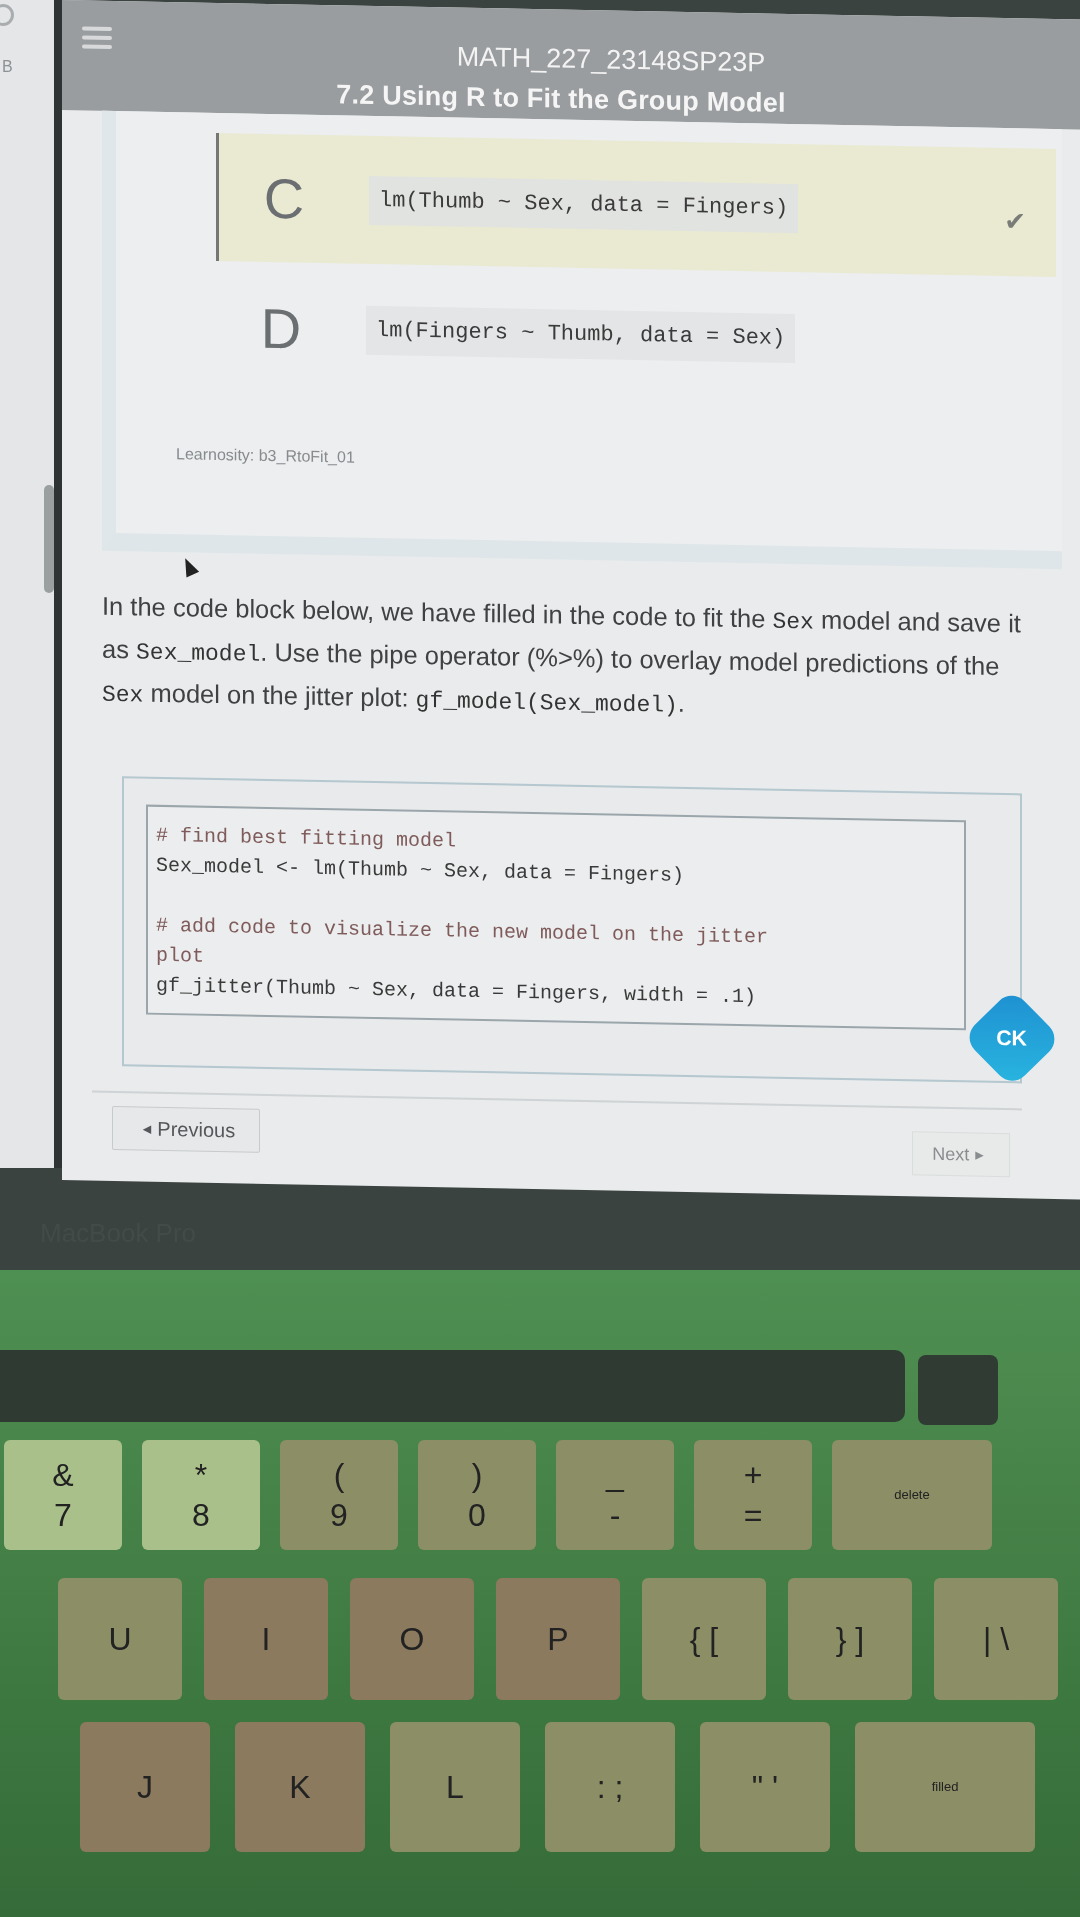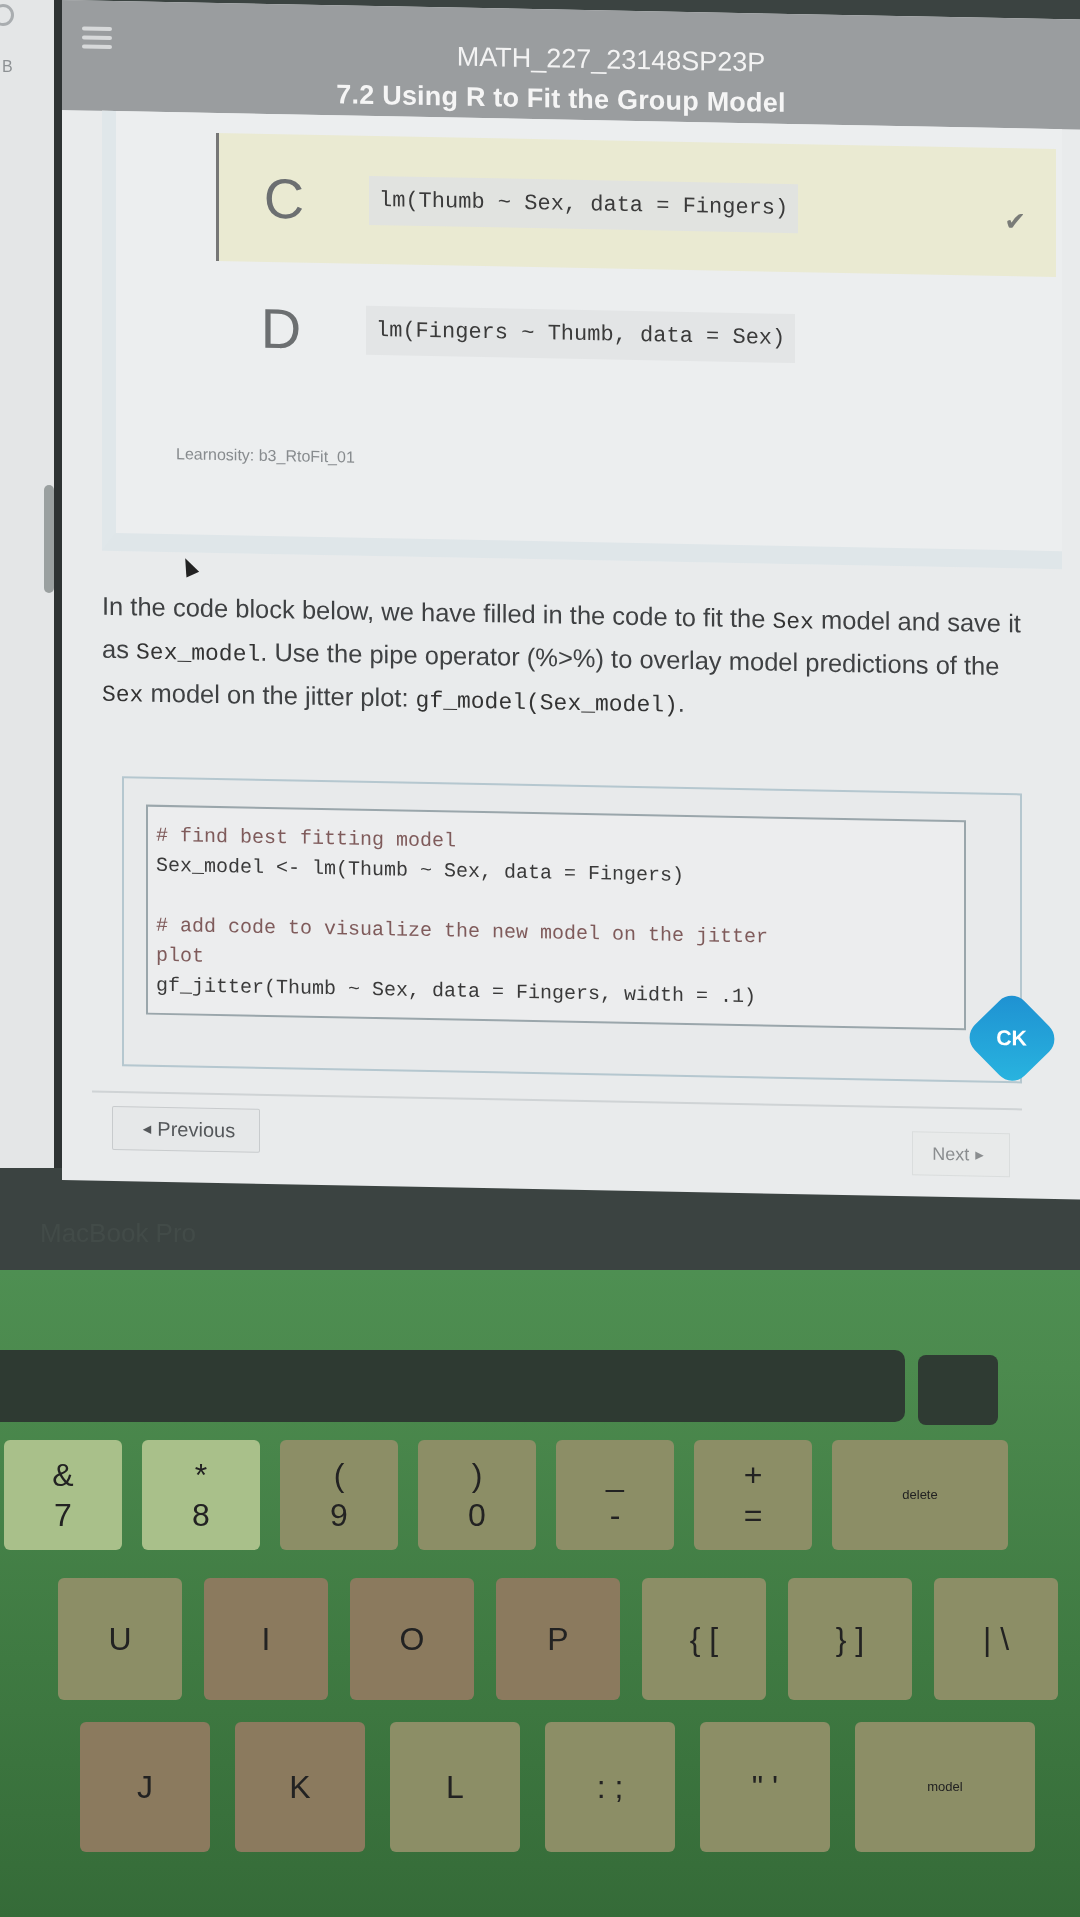--- a/index.html
+++ b/index.html
@@ -226,21 +226,21 @@
       <div>0</div>
     </div>
     <div class="key mid" style="left: 556px; top: 1440px; width: 118px; height: 110px;">
       <div>_</div>
       <div>-</div>
     </div>
     <div class="key mid" style="left: 694px; top: 1440px; width: 118px; height: 110px;">
       <div>+</div>
       <div>=</div>
     </div>
-    <div class="key mid" style="left: 832px; top: 1440px; width: 176px; height: 110px;">
+    <div class="key mid" style="left: 832px; top: 1440px; width: 160px; height: 110px;">
       <div></div>
       <div style="font-size: 13px;">delete</div>
     </div>
     <div class="key mid" style="left: 58px; top: 1578px; width: 124px; height: 122px;">
       <div>U</div>
     </div>
     <div class="key warm" style="left: 204px; top: 1578px; width: 124px; height: 122px;">
       <div>I</div>
     </div>
     <div class="key warm" style="left: 350px; top: 1578px; width: 124px; height: 122px;">
@@ -267,15 +267,15 @@
     <div class="key mid" style="left: 390px; top: 1722px; width: 130px; height: 130px;">
       <div>L</div>
     </div>
     <div class="key mid" style="left: 545px; top: 1722px; width: 130px; height: 130px;">
       <div>: ;</div>
     </div>
     <div class="key mid" style="left: 700px; top: 1722px; width: 130px; height: 130px;">
       <div>" '</div>
     </div>
     <div class="key mid" style="left: 855px; top: 1722px; width: 180px; height: 130px;">
-      <div style="font-size: 13px;">model</div>
+      <div style="font-size: 13px;">filled</div>
     </div>
   </div>
 
 </body></html>

